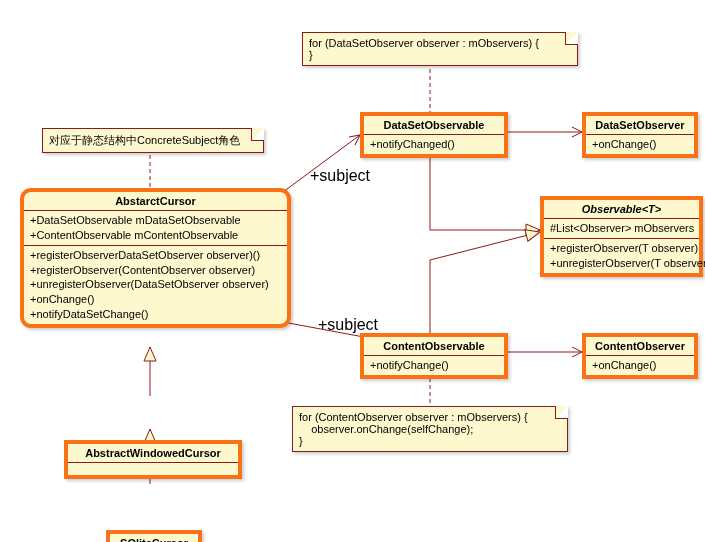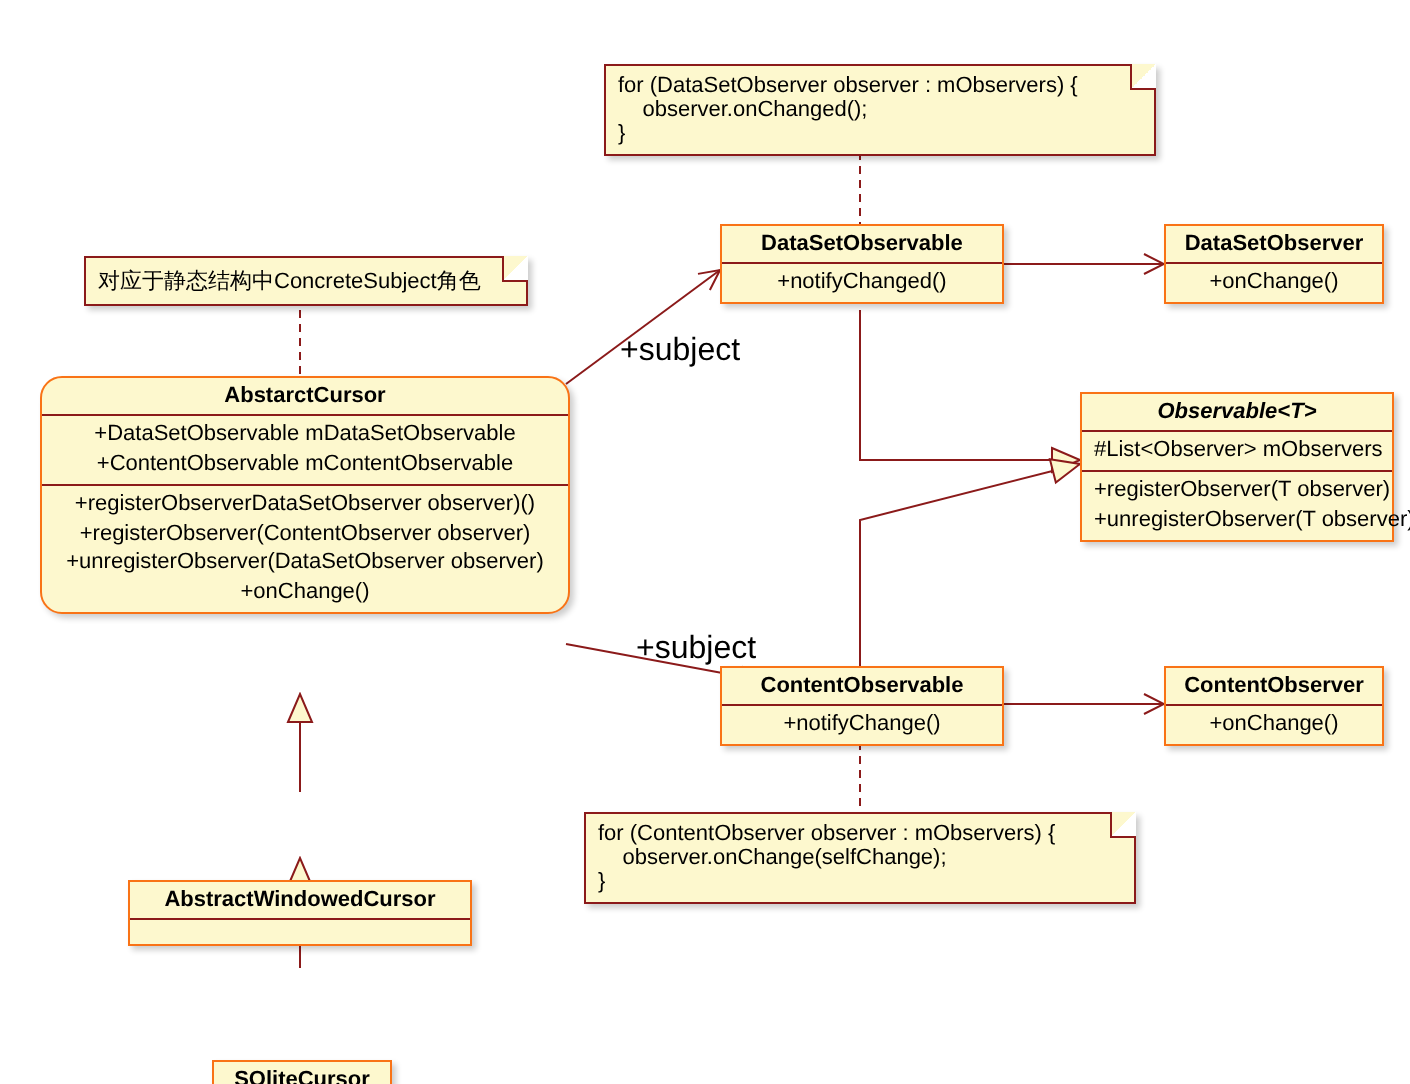--- a/index.html
+++ b/index.html
@@ -8,21 +8,21 @@
     font-family: Arial, sans-serif;
     font-size: 11px;
     position: relative;
     width: 705px;
     height: 542px;
     background: #fff;
   }
   .class-box {
     position: absolute;
     background: #fdf8ce;
-    border: 1px solid #f97316;
+    border: 4px solid #f97316;
     box-shadow: 2px 2px 3px rgba(0,0,0,0.2);
   }
   .class-title {
     text-align: center;
     font-weight: bold;
     padding: 3px 6px;
     border-bottom: 1px solid #8b1a1a;
   }
   .class-title.italic {
     font-style: italic;
@@ -30,21 +30,20 @@
   .class-section {
     padding: 2px 6px;
     border-bottom: 1px solid #8b1a1a;
   }
   .class-section:last-child {
     border-bottom: none;
   }
   .class-section div {
     white-space: nowrap;
     line-height: 1.35;
-    text-align: center;
   }
   .note-box {
     position: absolute;
     background: #fdf8ce;
     border: 1px solid #8b1a1a;
     padding: 4px 6px;
     box-shadow: 2px 2px 3px rgba(0,0,0,0.2);
   }
   .note-box::after {
     content: "";
@@ -103,21 +102,20 @@
 
   <line x1="500" y1="352" x2="582" y2="352" stroke="#8b1a1a" marker-end="url(#arrow)"></line>
 
   <line x1="150" y1="396" x2="150" y2="347" stroke="#8b1a1a" marker-end="url(#tri-open)"></line>
 
   <line x1="150" y1="484" x2="150" y2="429" stroke="#8b1a1a" marker-end="url(#tri-open)"></line>
 </svg>
 
 <div class="note-box" style="left:302px; top:8px; width:262px;margin-top:24px;">
   <div>for (DataSetObserver observer : mObservers) {</div>
-  <div>&nbsp;&nbsp;&nbsp;&nbsp;observer.onChanged();</div>
   <div>}</div>
 </div>
 
 <div class="note-box" style="left:42px; top:128px; width:208px;">
   <div>对应于静态结构中ConcreteSubject角色</div>
 </div>
 
 <div class="note-box" style="left:292px; top:406px; width:262px;">
   <div>for (ContentObserver observer : mObservers) {</div>
   <div>&nbsp;&nbsp;&nbsp;&nbsp;observer.onChange(selfChange);</div>
@@ -128,20 +126,21 @@
   <div class="class-title">AbstarctCursor</div>
   <div class="class-section">
     <div>+DataSetObservable  mDataSetObservable</div>
     <div>+ContentObservable mContentObservable</div>
   </div>
   <div class="class-section">
     <div>+registerObserverDataSetObserver observer)()</div>
     <div>+registerObserver(ContentObserver observer)</div>
     <div>+unregisterObserver(DataSetObserver observer)</div>
     <div>+onChange()</div>
+    <div>+notifyDataSetChange()</div>
   </div>
 </div>
 
 <div class="class-box" style="left:64px; top:396px; width:170px;margin-top:44px;">
   <div class="class-title">AbstractWindowedCursor</div>
   <div class="class-section" style="height:8px;"></div>
 </div>
 
 <div class="class-box" style="left:106px; top:484px; width:88px;margin-top:46px;">
   <div class="class-title">SQliteCursor</div>

